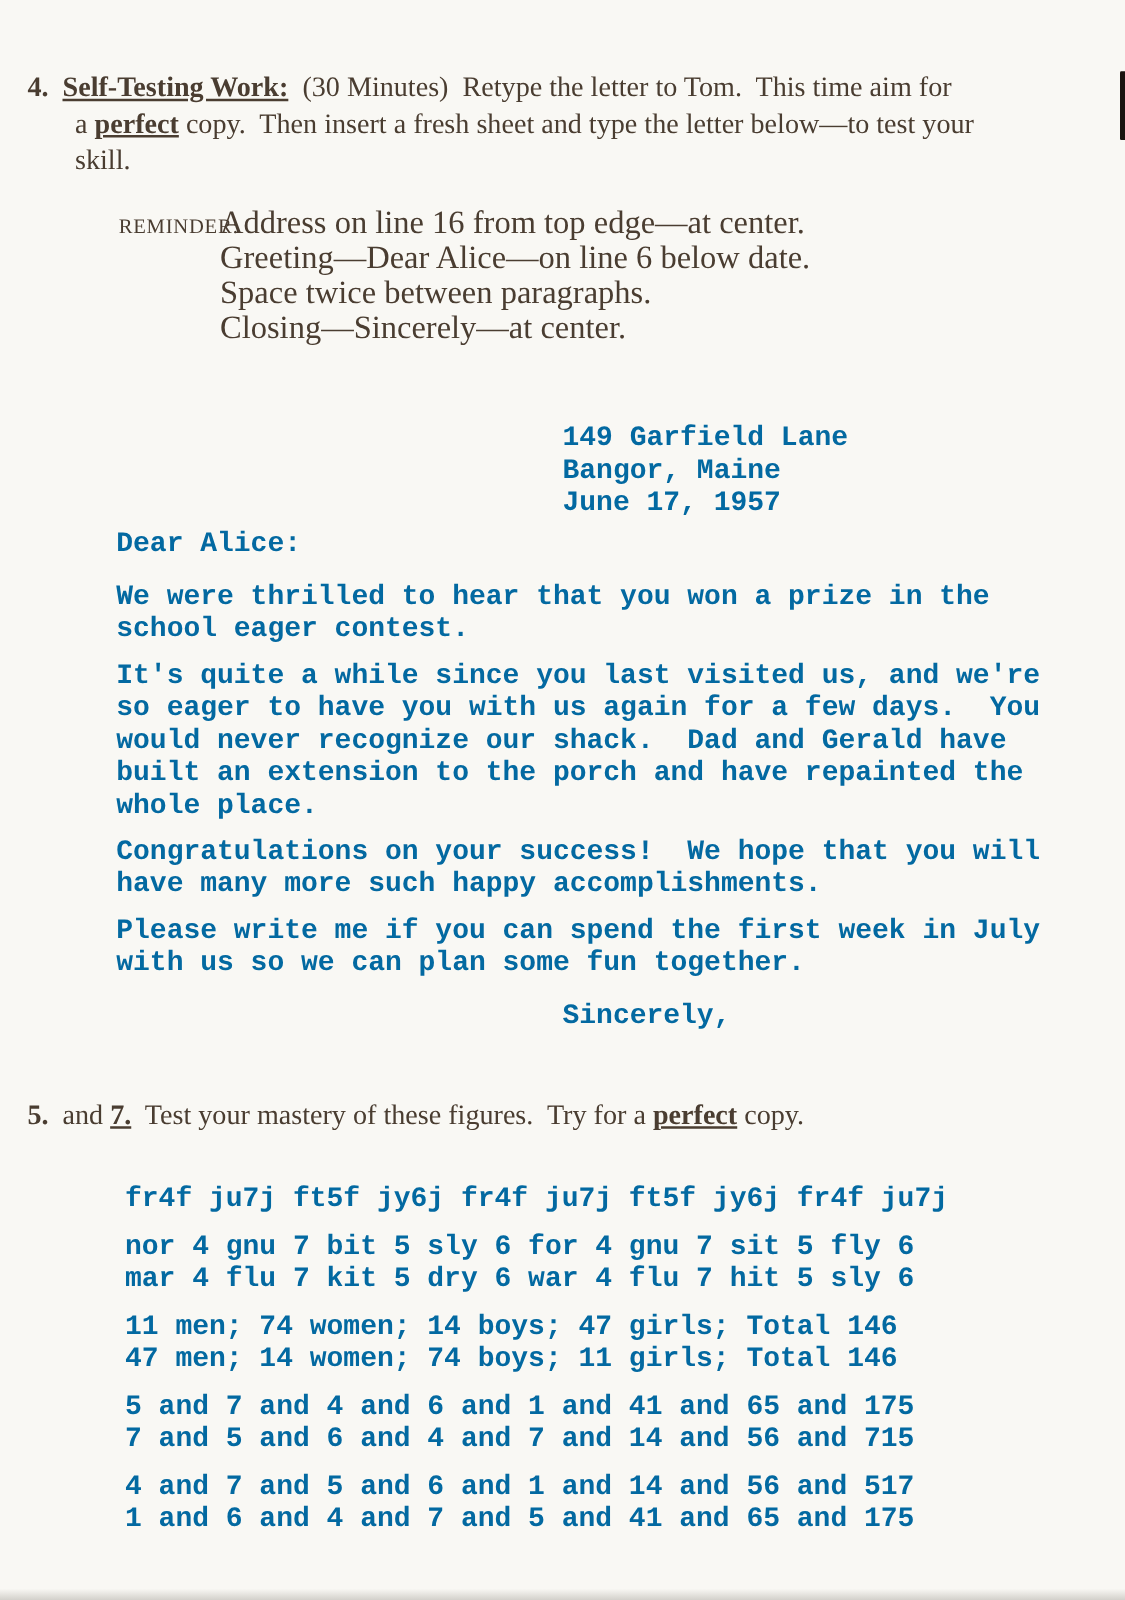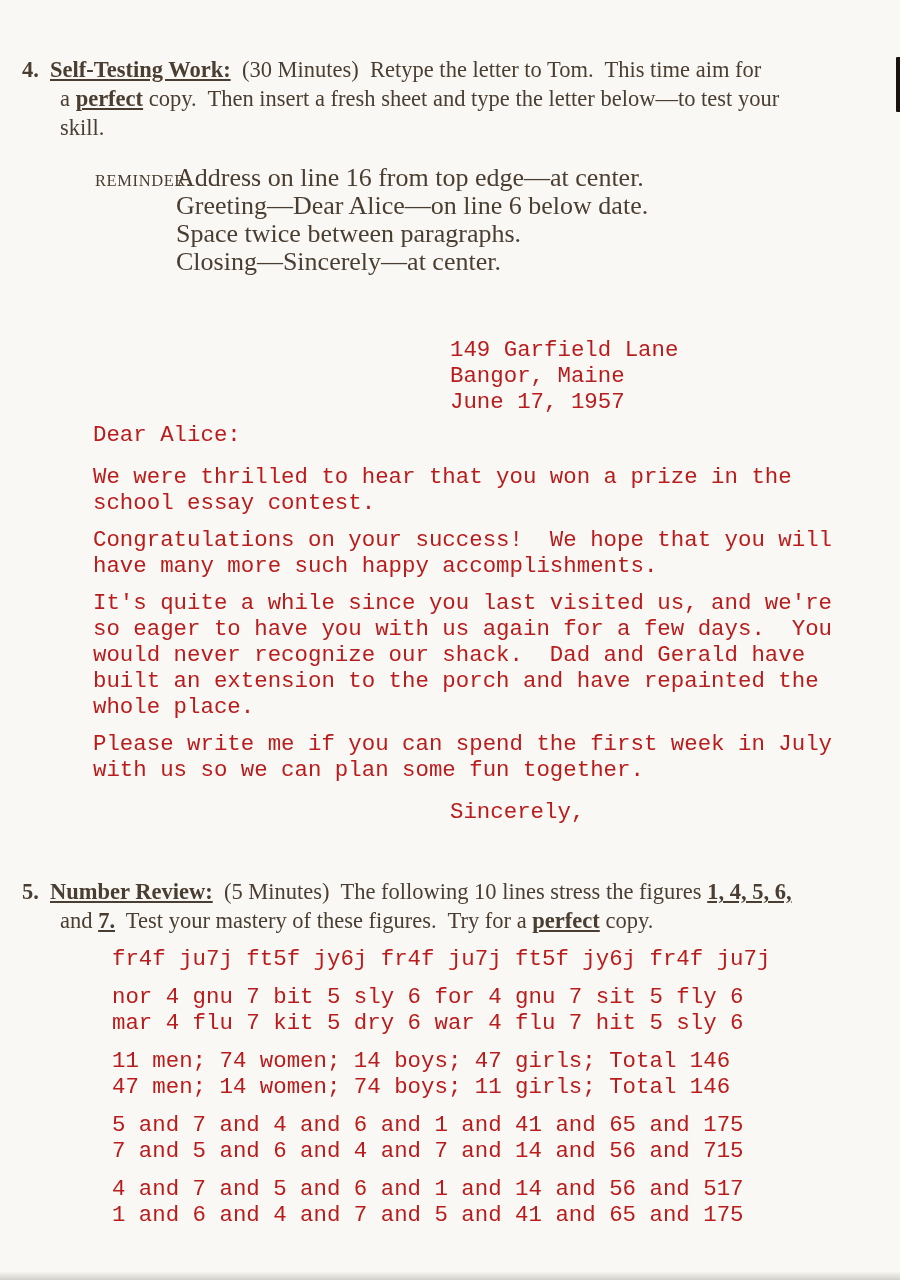--- a/index.html
+++ b/index.html
@@ -32,34 +32,34 @@
   .reminder{position:absolute;left:0;top:164px;color:#4a3d31;}
   .rem-label{
     position:absolute;left:95px;top:7px;
     font-size:16.5px;letter-spacing:0.6px;font-family:Liberation Serif, serif;
   }
   .rem-lines{position:absolute;left:176px;top:0;font-size:26px;line-height:28px;width:650px;}
   .rem-lines .line{white-space:pre;}
   
   .mono, .mono .line{
     font-family:"Liberation Mono", monospace;
-    font-weight:normal;
-    color:#b91c1c;
+    font-weight:bold;
+    color:#0369a1;
   }
   .mono .line{white-space:pre;font-size:22.4px;line-height:26px;}
   .letter-address{position:absolute;left:450px;top:337px;}
   .letter-greeting{position:absolute;left:93px;top:422px;}
   .letter-greeting .gline{white-space:pre;font-size:22.4px;line-height:26px;text-align:right;}
   .letter-body{position:absolute;left:93px;top:464px;width:780px;}
   .letter-body .group{margin:0 0 11px 0;}
   .letter-closing{position:absolute;left:450px;top:799px;}
   .letter-closing .gline{white-space:pre;font-size:22.4px;line-height:26px;text-align:right;}
   
   .drills{position:absolute;left:100px;top:946px;}
-  .drills .group{margin:0 0 12px 12px;}
+  .drills .group{margin:0 0 12px 0;}
   
   .edge-mark{
     position:absolute;right:0;top:57px;width:4px;height:55px;
     background:#191410;border-radius:1px 0 0 1px;
   }
 </style>
 </head>
 <body>
 
 <div class="page">
@@ -89,47 +89,46 @@
       <div class="line">June 17, 1957</div>
     </div>
 
   <div class="letter-greeting mono">
     <div class="gline line">Dear Alice:</div>
   </div>
 
   <div class="letter-body mono">
       <div class="group">
         <div class="line">We were thrilled to hear that you won a prize in the</div>
-        <div class="line">school essay contest.</div>
-      </div>
-      <div class="group">
-        <div class="line">Congratulations on your success!  We hope that you will</div>
-        <div class="line">have many more such happy accomplishments.</div>
+        <div class="line">school eager contest.</div>
       </div>
       <div class="group">
         <div class="line">It's quite a while since you last visited us, and we're</div>
         <div class="line">so eager to have you with us again for a few days.  You</div>
         <div class="line">would never recognize our shack.  Dad and Gerald have</div>
         <div class="line">built an extension to the porch and have repainted the</div>
         <div class="line">whole place.</div>
+      </div>
+      <div class="group">
+        <div class="line">Congratulations on your success!  We hope that you will</div>
+        <div class="line">have many more such happy accomplishments.</div>
       </div>
       <div class="group">
         <div class="line">Please write me if you can spend the first week in July</div>
         <div class="line">with us so we can plan some fun together.</div>
       </div>
     </div>
 
   <div class="letter-closing mono">
     <div class="gline line">Sincerely,</div>
   </div>
 
   <section class="exercise" style="top:877px">
     <span class="ex-num">5.</span>
     <div class="ex-text">
-        <div class="line"><span class="b">Number Review:</span><span>  (5 Minutes)  The following 10 lines stress the figures </span><span class="b">1, 4, 5, 6,</span></div>
         <div class="line"><span>and </span><span class="b">7.</span><span>  Test your mastery of these figures.  Try for a </span><span class="b">perfect</span><span> copy.</span></div>
       </div>
   </section>
 
   <div class="drills mono">
       <div class="group">
         <div class="line">fr4f ju7j ft5f jy6j fr4f ju7j ft5f jy6j fr4f ju7j</div>
       </div>
       <div class="group">
         <div class="line">nor 4 gnu 7 bit 5 sly 6 for 4 gnu 7 sit 5 fly 6</div>

